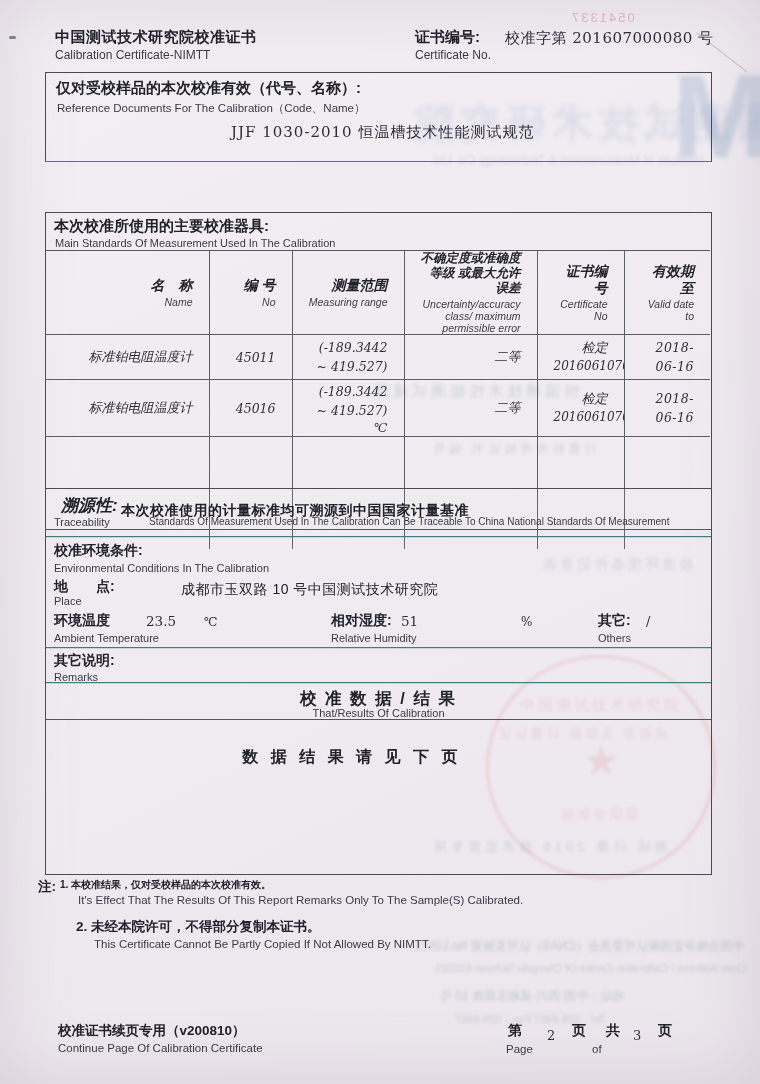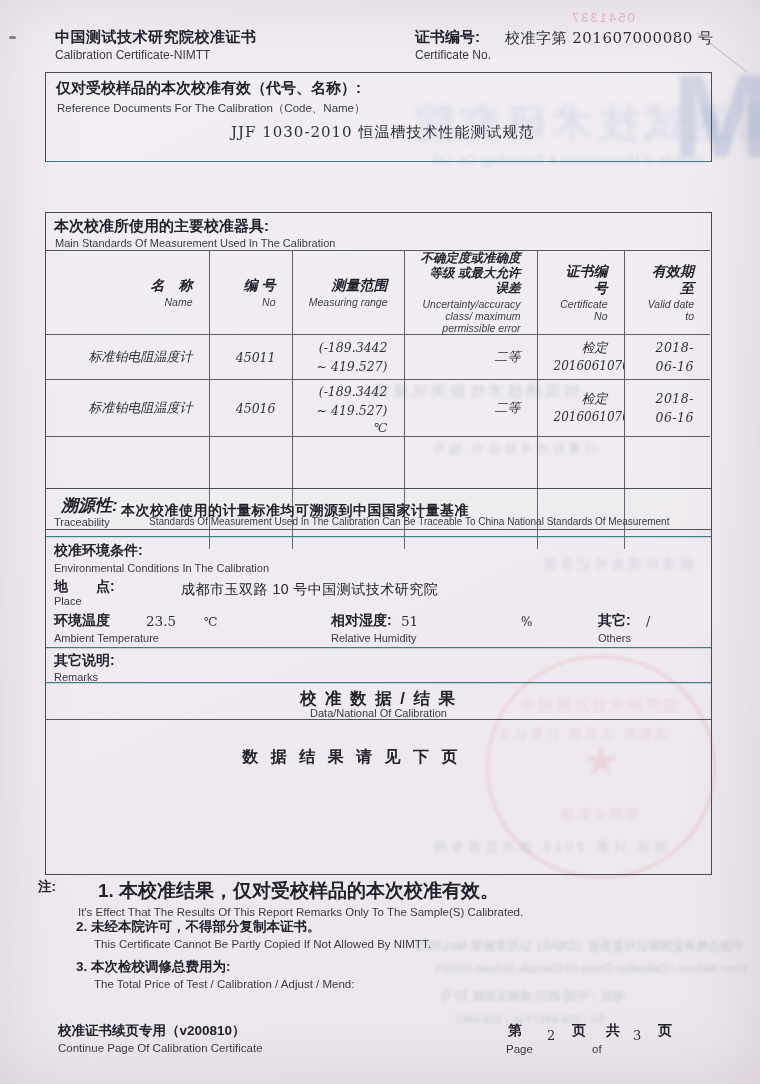--- a/index.html
+++ b/index.html
@@ -196,38 +196,34 @@
     <div class="abs cn-b" style="left:552px;top:123px;font-size:14px;">其它:</div>
     <div class="abs serif" style="left:600px;top:125px;font-size:13px;">/</div>
     <div class="abs en" style="left:552px;top:143px;font-size:11px;">Others</div>
     <div class="hline teal" style="top:158px;"></div>
 
     <div class="abs cn-b" style="left:8px;top:163px;font-size:14px;">其它说明:</div>
     <div class="abs en" style="left:8px;top:182px;font-size:11px;">Remarks</div>
     <div class="hline teal" style="top:193px;"></div>
 
     <div class="abs cn-b" style="left:0;top:199px;width:100%;text-align:center;font-size:16.5px;letter-spacing:2px;">校 准 数 据 / 结 果</div>
-    <div class="abs en" style="left:0;top:218px;width:100%;text-align:center;font-size:11px;">Data/National Of Calibration</div>
+    <div class="abs en" style="left:0;top:218px;width:100%;text-align:center;font-size:11px;">That/Results Of Calibration</div>
     <div class="hline" style="top:230px;"></div>
 
     <div class="abs cn-b" style="left:0;top:258px;width:92%;text-align:center;font-size:16px;letter-spacing:4px;">数 据 结 果 请 见 下 页</div>
   </div>
 
   <div class="abs cn-b" style="left:38px;top:878px;font-size:13.5px;">注:</div>
   <div class="abs" style="left:60px;top:878px;">
-    <div class="cn-b" style="font-size:19px;margin-left:38px;">1. 本校准结果，仅对受校样品的本次校准有效。</div>
+    <div class="cn-b" style="font-size:10px;">1. 本校准结果，仅对受校样品的本次校准有效。</div>
     <div class="en" style="font-size:11.5px;padding-left:18px;margin-top:2px;">It's Effect That The Results Of This Report Remarks Only To The Sample(S) Calibrated.</div>
   </div>
   <div class="abs" style="left:76px;top:918px;">
     <div class="cn-b" style="font-size:13.5px;">2. 未经本院许可，不得部分复制本证书。</div>
     <div class="en" style="font-size:11.5px;padding-left:18px;margin-top:2px;">This Certificate Cannot Be Partly Copied If Not Allowed By NIMTT.</div>
-  </div>
-  <div class="abs" style="left:76px;top:958px;">
-    <div class="cn-b" style="font-size:13.5px;">3. 本次检校调修总费用为:</div>
-    <div class="en" style="font-size:11.5px;padding-left:18px;margin-top:2px;">The Total Price of Test / Calibration / Adjust / Mend:</div>
   </div>
 
   <div class="abs cn-b" style="left:58px;top:1022px;font-size:13.5px;">校准证书续页专用（v200810）</div>
   <div class="abs en" style="left:58px;top:1042px;font-size:11.5px;">Continue Page Of Calibration Certificate</div>
 
   <div class="abs cn-b" style="left:508px;top:1022px;font-size:14px;">第</div>
   <div class="abs serif" style="left:547px;top:1028px;font-size:13px;">2</div>
   <div class="abs cn-b" style="left:572px;top:1022px;font-size:14px;letter-spacing:8px;">页 共</div>
   <div class="abs serif" style="left:633px;top:1028px;font-size:13px;">3</div>
   <div class="abs cn-b" style="left:658px;top:1022px;font-size:14px;">页</div>

